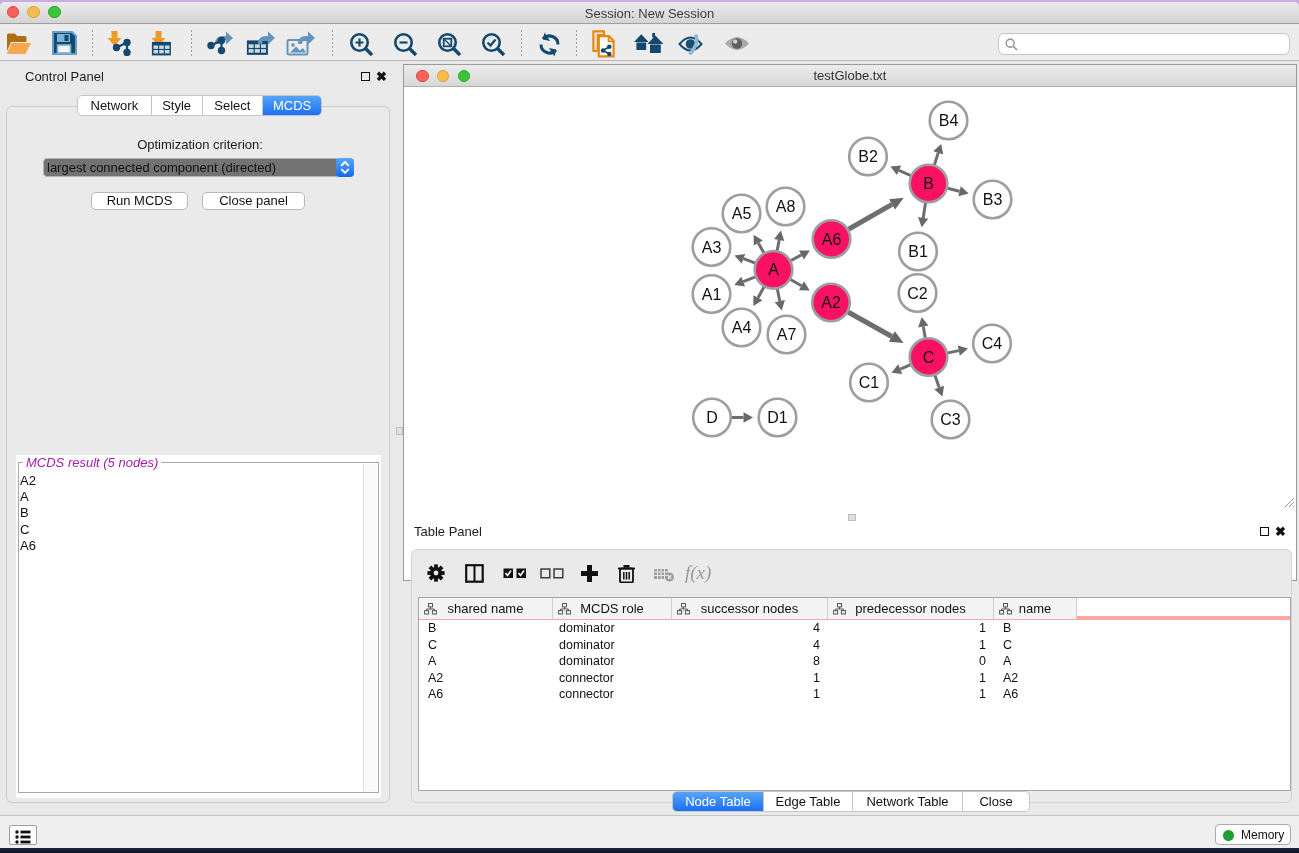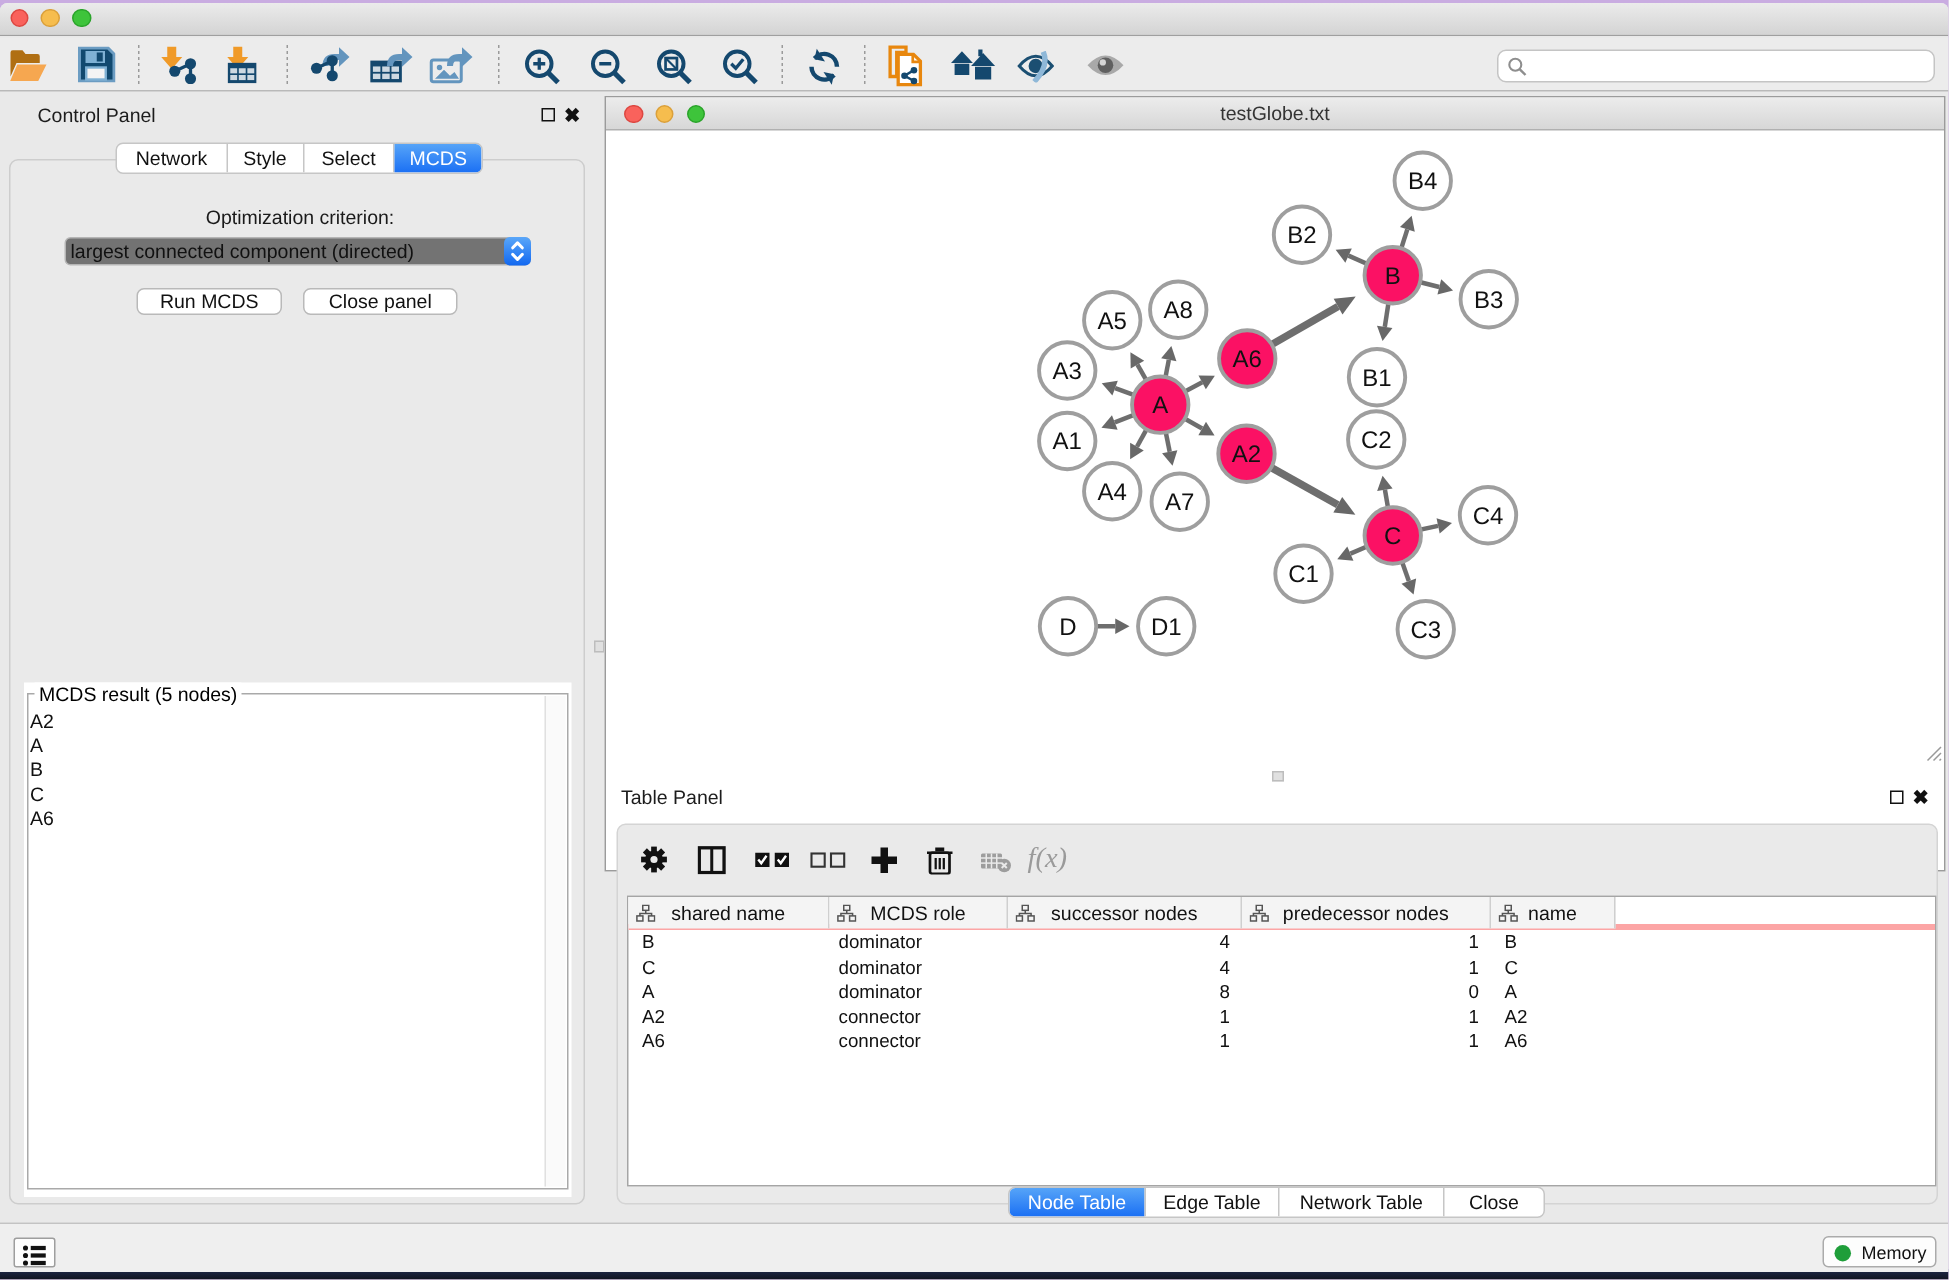--- a/index.html
+++ b/index.html
@@ -43,21 +43,21 @@
 #combo { left:43px; top:158px; width:311px; height:19px; background:#737373;
   border:1px solid #b5b5b5; border-radius:4px; font-size:13px; color:#111;
   line-height:17px; padding-left:3px; }
 #combobtn { left:336px; top:158px; width:18px; height:19px; border-radius:4px;
   background:linear-gradient(#5aa7f9,#1268f0); }
 .pbtn { height:18px; background:#fff; border:1px solid #b9b9b9; border-radius:5px;
   font-size:13px; color:#111; text-align:center; line-height:16px; }
 
 #mcdsbox { left:16px; top:455px; width:365px; height:343px; background:#fff; }
 #mcdsborder { left:1.5px; top:7px; width:361px; height:331px; border:1px solid #a9a9a9; }
-#mcdstitle { left:7px; top:0px; background:#fff; padding:0 3px; font-size:13px; color:#000000; }
+#mcdstitle { left:7px; top:0px; background:#fff; padding:0 3px; font-size:13px; color:#a21caf;font-style:italic; }
 #mcdslist { left:4px; top:18px; font-size:13px; color:#111; line-height:16.2px; }
 #mcdsscroll { left:347px; top:9px; width:14px; height:327px; background:#fafafa;
   border-left:1px solid #e0e0e0; }
 
 #netwin { left:403px; top:64px; width:894px; height:517px; background:#fff;
   border:1px solid #9b9b9b; }
 #nettitle { left:0; top:0; width:892px; height:22px;
   background:linear-gradient(#ececec,#d7d7d7); border-bottom:1px solid #b0b0b0; }
 #nettitle .t1 { left:12px; background:#f9625c; border:0.5px solid #dd4741; top:4.5px; }
 #nettitle .t2 { left:32.8px; background:#f6bd4e; border:0.5px solid #dba03a; top:4.5px; }
@@ -89,20 +89,21 @@
 svg text { font-family:"Liberation Sans", sans-serif; }
 </style>
 </head>
 <body>
 <div class="abs" id="deskbottom"></div>
 <div class="abs" id="win"></div>
   <div class="abs" id="titlebar">
     <div class="abs tl t1"></div>
     <div class="abs tl t2"></div>
     <div class="abs tl t3"></div>
+    <div class="abs" id="titletext">Session: New Session</div>
   </div>
   <div class="abs" id="toolbar">
     <div class="abs" id="searchbox"></div>
     <svg class="abs" style="left:6px;top:8px;" width="30" height="23" viewBox="0 0 30 23">
 <path d="M1 2 Q1 0.5 2.5 0.5 L9 0.5 L11 3 L19 3 Q20.5 3 20.5 4.5 L20.5 9 L5 9 L1 18 Z" fill="#b06f13"></path>
 <path d="M5.5 10 L25 10 L19.5 21 L0.8 21 Z" fill="#f6a750"></path>
 </svg>
 <svg class="abs" style="left:52px;top:6px;" width="25" height="24" viewBox="0 0 25 24">
 <path d="M1 1 L20 1 L24 5 L24 23 L1 23 Z" fill="#11496f" stroke="#6b9cc2" stroke-width="2"></path>
 <rect x="5" y="3" width="13" height="8" fill="#7fb1d4"></rect>

